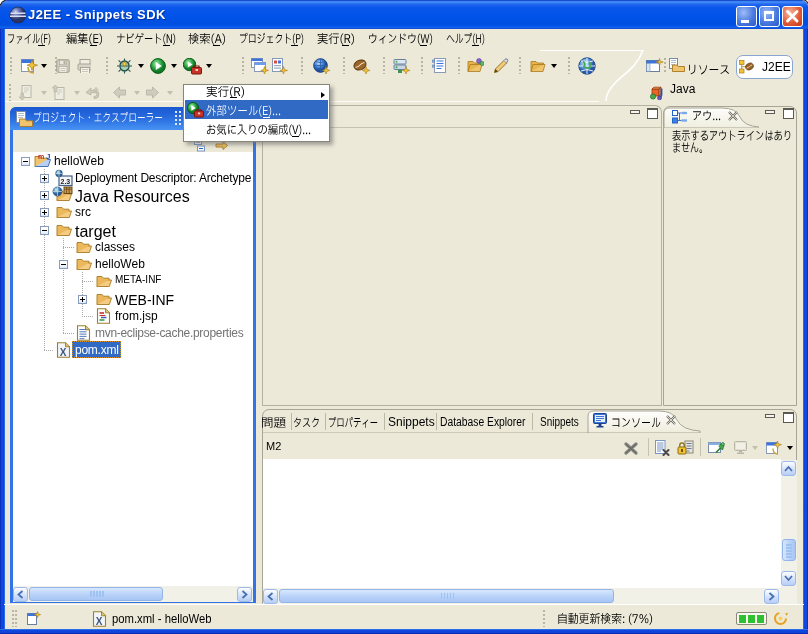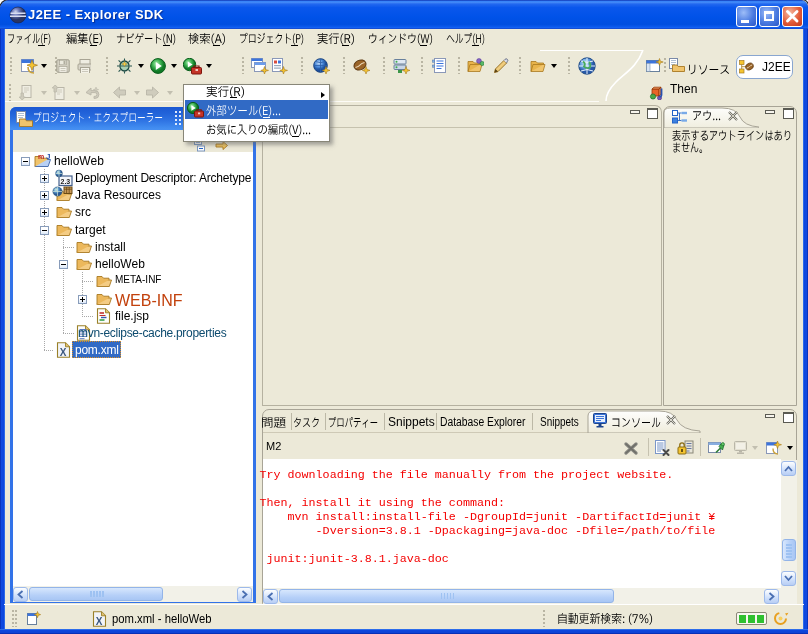--- a/index.html
+++ b/index.html
@@ -16,21 +16,21 @@
       <defs>
         <radialGradient id="ec" cx="35%" cy="30%">
           <stop offset="0%" stop-color="#cdd3ec"></stop>
           <stop offset="45%" stop-color="#6a77b8"></stop>
           <stop offset="100%" stop-color="#2a3462"></stop>
         </radialGradient>
       </defs>
       <circle cx="9" cy="9" r="8" fill="url(#ec)" stroke="#1a2142" stroke-width="0.6"></circle>
       <path d="M1.5 7.2 H16.5 M1 10.2 H17" stroke="#d8ddf2" stroke-width="1.4" fill="none"></path>
     </svg>
-<div class="t" style="left:28px;top:7px;font-size:13px;font-weight:bold;color:#fff;letter-spacing:0.45px;text-shadow:1px 1px 1px rgba(10,20,90,.6)">J2EE - Explorer SDK</div>
+<div class="t" style="left:28px;top:7px;font-size:13px;font-weight:bold;color:#fff;letter-spacing:0.45px;text-shadow:1px 1px 1px rgba(10,20,90,.6)">J2EE - Snippets SDK</div>
 <div style="position:absolute;left:736px;top:6px;width:21px;height:21px;border-radius:3px;border:1px solid #fff;background:radial-gradient(circle at 35% 30%,#9dbdf8 0%,#4a7ae0 55%,#2b57c8 100%)">
       <div style="position:absolute;left:3.5px;top:13px;width:8.5px;height:3px;background:#fff"></div>
     </div>
 <div style="position:absolute;left:759px;top:6px;width:21px;height:21px;border-radius:3px;border:1px solid #fff;background:radial-gradient(circle at 35% 30%,#9dbdf8 0%,#4a7ae0 55%,#2b57c8 100%)">
       <div style="position:absolute;left:4px;top:4px;width:10px;height:10px;border:2px solid #fff;border-top-width:3px"></div>
     </div>
 <div style="position:absolute;left:782px;top:6px;width:21px;height:21px;border-radius:3px;border:1px solid #fff;background:radial-gradient(circle at 35% 30%,#f4b8a0 0%,#e35b38 55%,#c03a1d 100%)"><svg width="19" height="19" viewBox="0 0 19 19">
         <path d="M4.5 4.5 L14 14 M14 4.5 L4.5 14" stroke="#fff" stroke-width="2.9" stroke-linecap="round"></path>
       </svg></div>
 <div style="position:absolute;left:5px;top:29px;width:798px;height:18px;background:#ECE9D8"></div>
@@ -267,21 +267,21 @@
       <path d="M7.8 8 Q10 7.3 10.5 6.5 Q11 5.7 13.2 5" stroke="#ecd8b8" stroke-width="0.9" fill="none"></path>
     </svg>
 <div class="t" style="left:762px;top:60px;font-size:12px;color:#000">J2EE</div>
 <svg style="position:absolute;left:649px;top:85px;" width="15" height="15" viewBox="0 0 15 15">
       <path d="M3 4 h7 v7 h-7 z" fill="#e86428" stroke="#983808" stroke-width="0.8"></path>
       <path d="M3 4 l2-1.8 h7 l-2 1.8 z M10 11 l2-1.8 v-7 l-2 1.8 z" fill="#f09a60" stroke="#983808" stroke-width="0.8"></path>
       <circle cx="4" cy="11.5" r="2.6" fill="#4aa848" stroke="#1c6c2c" stroke-width="0.7"></circle>
       <circle cx="10.5" cy="13" r="2" fill="#7858b8" stroke="#4a3488" stroke-width="0.7"></circle>
       <path d="M12.5 3.5 v6 q0 2.4 -2.2 2.2" stroke="#2850b0" stroke-width="1.8" fill="none"></path>
     </svg>
-<div class="t" style="left:670px;top:82px;font-size:12px;color:#000">Then</div>
+<div class="t" style="left:670px;top:82px;font-size:12px;color:#000">Java</div>
 <div style="position:absolute;left:262px;top:105px;width:400px;height:301px;border:1px solid #b5b1a0;border-bottom:none;border-radius:7px 7px 0 0;background:#ECE9D8"></div>
 <div style="position:absolute;left:263px;top:127px;width:398px;height:1px;background:#c6c2ae"></div>
 <div style="position:absolute;left:630px;top:110px;width:10px;height:4px;border:1px solid #5a5a52;background:#f6f4ec"></div>
 <div style="position:absolute;left:647px;top:108px;width:11px;height:11px;border:1px solid #5a5a52;border-top-width:2.5px;background:#fff"></div>
 <div style="position:absolute;left:262px;top:405px;width:400px;height:1px;background:#b5b1a0"></div>
 <div style="position:absolute;left:663px;top:106px;width:134px;height:300px;border:1px solid #a8a496;border-radius:7px 7px 0 0;background:#ECE9D8"></div>
 <svg style="position:absolute;left:664px;top:107px;" width="95" height="21" viewBox="0 0 95 21">
       <defs>
         <linearGradient id="tg" x1="0" y1="0" x2="0" y2="1">
           <stop offset="0%" stop-color="#fdfdfb"></stop>
@@ -390,27 +390,20 @@
     </svg>
 <div style="position:absolute;left:752px;top:446px;width:0;height:0;border-left:3.5px solid transparent;border-right:3.5px solid transparent;border-top:4px solid #c2bfb0"></div>
 <svg style="position:absolute;left:766px;top:440px;" width="17" height="16" viewBox="0 0 17 16">
       <rect x="0.5" y="2.5" width="11" height="11" fill="#fff" stroke="#8a98b8"></rect>
       <rect x="0.5" y="2.5" width="11" height="3" fill="#3c74dc"></rect>
       <path d="M12 14 C8 14 7 11 7 8.5" stroke="#caa23c" stroke-width="1.4" fill="none"></path>
       <path d="M11.5 1 L12.5 3.8 L15.5 4.7 L12.5 5.6 L11.5 8.5 L10.5 5.6 L7.8 4.7 L10.5 3.8 Z" fill="#f4c430" stroke="#a87b1e" stroke-width="0.6"></path>
     </svg>
 <div style="position:absolute;left:787px;top:446px;width:0;height:0;border-left:3.5px solid transparent;border-right:3.5px solid transparent;border-top:4px solid #000"></div>
 <div style="position:absolute;left:263px;top:459px;width:518px;height:129px;background:#fff"></div>
-<pre style="position:absolute;left:259.5px;top:468px;margin:0;font-family:'Liberation Mono',monospace;font-size:11.7px;line-height:14.05px;color:#f40000">Try downloading the file manually from the project website.
-
-Then, install it using the command:
-    mvn install:install-file -DgroupId=junit -DartifactId=junit ¥
-        -Dversion=3.8.1 -Dpackaging=java-doc -Dfile=/path/to/file
-
- junit:junit-3.8.1.java-doc</pre>
 <div style="position:absolute;left:781px;top:460px;width:16px;height:128px;background:#f2f1e8"></div>
 <div style="position:absolute;left:781px;top:461px;width:15px;height:15px;border-radius:3px;border:1px solid #9db9ea;background:linear-gradient(180deg,#fdfeff,#cfe0fb 60%,#b8cef4)"></div>
     <svg style="position:absolute;left:781px;top:461px" width="15" height="15" viewBox="0 0 15 15">
       <path d="M4.0,10 L7.5,6 L11.0,10" fill="none" stroke="#4a6fb2" stroke-width="1.8" stroke-linejoin="miter"></path>
     </svg>
 <div style="position:absolute;left:781.5px;top:539px;width:14px;height:22px;border-radius:3px;border:1px solid #93b4e8;background:linear-gradient(90deg,#d7e7fd,#b6d0f8 60%,#a8c6f4)"></div>
     <div style="position:absolute;left:785.5px;top:544.0px;width:6px;height:1.5px;background:#9ec2f2"></div>
     <div style="position:absolute;left:785.5px;top:547.0px;width:6px;height:1.5px;background:#9ec2f2"></div>
     <div style="position:absolute;left:785.5px;top:550.0px;width:6px;height:1.5px;background:#9ec2f2"></div>
     <div style="position:absolute;left:785.5px;top:553.0px;width:6px;height:1.5px;background:#9ec2f2"></div>
@@ -506,76 +499,76 @@
       <defs>
         <radialGradient id="jg" cx="35%" cy="30%">
           <stop offset="0%" stop-color="#d8f0e0"></stop>
           <stop offset="55%" stop-color="#5a9ad0"></stop>
           <stop offset="100%" stop-color="#2c5890"></stop>
         </radialGradient>
       </defs>
       <circle cx="5.5" cy="5.5" r="4.6" fill="url(#jg)" stroke="#2c5880" stroke-width="0.6"></circle>
       <path d="M1 5.5 h9 M5.5 1 v9" stroke="#cde4d8" stroke-width="0.7"></path>
     </svg>
-<div class="t" style="left:75px;top:188px;font-size:12px;color:#000">Java Resources</div>
+<div class="t" style="left:75px;top:188px;font-size:16px;color:#000">Java Resources</div>
 <div style="position:absolute;left:39.5px;top:207.5px;width:9px;height:9px;border:1px solid #889cba;background:linear-gradient(180deg,#fff 40%,#dce8f8)"></div>
     <div style="position:absolute;left:41.5px;top:211.5px;width:5px;height:1px;background:#000"></div>
     <div style="position:absolute;left:43.5px;top:209.5px;width:1px;height:5px;background:#000"></div>
 <svg style="position:absolute;left:56px;top:205px;" width="17" height="15" viewBox="0 0 17 15">
       <path d="M1 12.5 L3.2 6 H15.5 L13.3 12.5 Z" fill="#f4cc84" stroke="#a87820" stroke-width="0.9"></path>
       <path d="M1 12.5 V2.5 H6 L7.5 4.2 H13 V6" fill="#ecb85c" stroke="#a87820" stroke-width="0.9"></path>
     </svg>
 <div class="t" style="left:75px;top:205px;font-size:12px;color:#000">src</div>
 <div style="position:absolute;left:39.5px;top:225.5px;width:9px;height:9px;border:1px solid #889cba;background:linear-gradient(180deg,#fff 40%,#dce8f8)"></div>
     <div style="position:absolute;left:41.5px;top:229.5px;width:5px;height:1px;background:#000"></div>
 <svg style="position:absolute;left:56px;top:223px;" width="17" height="15" viewBox="0 0 17 15">
       <path d="M1 12.5 L3.2 6 H15.5 L13.3 12.5 Z" fill="#f4cc84" stroke="#a87820" stroke-width="0.9"></path>
       <path d="M1 12.5 V2.5 H6 L7.5 4.2 H13 V6" fill="#ecb85c" stroke="#a87820" stroke-width="0.9"></path>
     </svg>
-<div class="t" style="left:75px;top:223px;font-size:12px;color:#000">target</div>
+<div class="t" style="left:75px;top:223px;font-size:16px;color:#000">target</div>
 <svg style="position:absolute;left:76px;top:240px;" width="17" height="15" viewBox="0 0 17 15">
       <path d="M1 12.5 L3.2 6 H15.5 L13.3 12.5 Z" fill="#f4cc84" stroke="#a87820" stroke-width="0.9"></path>
       <path d="M1 12.5 V2.5 H6 L7.5 4.2 H13 V6" fill="#ecb85c" stroke="#a87820" stroke-width="0.9"></path>
     </svg>
-<div class="t" style="left:95px;top:240px;font-size:12px;color:#000">install</div>
+<div class="t" style="left:95px;top:240px;font-size:12px;color:#000">classes</div>
 <div style="position:absolute;left:58.5px;top:259.5px;width:9px;height:9px;border:1px solid #889cba;background:linear-gradient(180deg,#fff 40%,#dce8f8)"></div>
     <div style="position:absolute;left:60.5px;top:263.5px;width:5px;height:1px;background:#000"></div>
 <svg style="position:absolute;left:76px;top:257px;" width="17" height="15" viewBox="0 0 17 15">
       <path d="M1 12.5 L3.2 6 H15.5 L13.3 12.5 Z" fill="#f4cc84" stroke="#a87820" stroke-width="0.9"></path>
       <path d="M1 12.5 V2.5 H6 L7.5 4.2 H13 V6" fill="#ecb85c" stroke="#a87820" stroke-width="0.9"></path>
     </svg>
 <div class="t" style="left:95px;top:257px;font-size:12px;color:#000">helloWeb</div>
 <svg style="position:absolute;left:96px;top:274px;" width="17" height="15" viewBox="0 0 17 15">
       <path d="M1 12.5 L3.2 6 H15.5 L13.3 12.5 Z" fill="#f4cc84" stroke="#a87820" stroke-width="0.9"></path>
       <path d="M1 12.5 V2.5 H6 L7.5 4.2 H13 V6" fill="#ecb85c" stroke="#a87820" stroke-width="0.9"></path>
     </svg>
 <div class="t" style="left:115px;top:274px;font-size:10px;color:#000">META-INF</div>
 <div style="position:absolute;left:77.5px;top:294.5px;width:9px;height:9px;border:1px solid #889cba;background:linear-gradient(180deg,#fff 40%,#dce8f8)"></div>
     <div style="position:absolute;left:79.5px;top:298.5px;width:5px;height:1px;background:#000"></div>
     <div style="position:absolute;left:81.5px;top:296.5px;width:1px;height:5px;background:#000"></div>
 <svg style="position:absolute;left:96px;top:292px;" width="17" height="15" viewBox="0 0 17 15">
       <path d="M1 12.5 L3.2 6 H15.5 L13.3 12.5 Z" fill="#f4cc84" stroke="#a87820" stroke-width="0.9"></path>
       <path d="M1 12.5 V2.5 H6 L7.5 4.2 H13 V6" fill="#ecb85c" stroke="#a87820" stroke-width="0.9"></path>
     </svg>
-<div class="t" style="left:115px;top:292px;font-size:16px;color:#c2410c">WEB-INF</div>
+<div class="t" style="left:115px;top:292px;font-size:14px;color:#000000">WEB-INF</div>
 <svg style="position:absolute;left:96px;top:308px;" width="15" height="16" viewBox="0 0 15 16">
       <path d="M1.5 0.8 H9.5 L13.5 4.8 V15.2 H1.5 Z" fill="#fdfdfa" stroke="#9a8028" stroke-width="1.1"></path>
       <path d="M9.5 0.8 V4.8 H13.5" fill="#e0c070" stroke="#9a8028" stroke-width="0.9"></path>
       <path d="M3.5 5h4.5" stroke="#c03030" stroke-width="1.6"></path>
       <path d="M3.5 7.5h6" stroke="#c03030" stroke-width="1"></path>
       <path d="M5 9.5h5.5" stroke="#3858b0" stroke-width="1.4"></path>
       <path d="M3.5 12h5" stroke="#38a048" stroke-width="1.6"></path>
     </svg>
-<div class="t" style="left:115px;top:309px;font-size:12px;color:#000">file.jsp</div>
+<div class="t" style="left:115px;top:309px;font-size:12px;color:#000">from.jsp</div>
 <svg style="position:absolute;left:76px;top:325px;" width="15" height="16" viewBox="0 0 15 16">
       <path d="M1.5 0.8 H9.5 L13.5 4.8 V15.2 H1.5 Z" fill="#fdfdfa" stroke="#9a8028" stroke-width="1.1"></path>
       <path d="M9.5 0.8 V4.8 H13.5" fill="#e0c070" stroke="#9a8028" stroke-width="0.9"></path>
       <path d="M3.5 4.5h7M3.5 6.8h7M3.5 9.1h7M3.5 11.4h7M3.5 13.7h5" stroke="#5878c0" stroke-width="1"></path>
     </svg>
-<div class="t" style="left:78px;top:326px;font-size:12px;letter-spacing:-0.3px;color:#0c4a6e">mvn-eclipse-cache.properties</div>
+<div class="t" style="left:95px;top:326px;font-size:12px;letter-spacing:-0.3px;color:#737373">mvn-eclipse-cache.properties</div>
 <svg style="position:absolute;left:56px;top:342px;" width="15" height="16" viewBox="0 0 15 16">
       <path d="M1.5 0.8 H9.5 L13.5 4.8 V15.2 H1.5 Z" fill="#f2f4f8" stroke="#9a8028" stroke-width="1.1"></path>
       <path d="M9.5 0.8 V4.8 H13.5" fill="#e0c070" stroke="#9a8028" stroke-width="0.9"></path>
       <text x="3.8" y="13.5" font-size="10" font-weight="bold" fill="#3c5880" font-family="Liberation Sans">X</text>
     </svg>
 <div style="position:absolute;left:72px;top:341px;width:49px;height:17px;background:#316ac5;outline:1px dotted #e09020;outline-offset:-1px"></div>
 <div class="t" style="left:75px;top:343px;font-size:12px;letter-spacing:-0.25px;color:#fff">pom.xml</div>
 <div style="position:absolute;left:13px;top:586px;width:240px;height:16px;background:#f2f1e8"></div>
 <div style="position:absolute;left:13px;top:586.5px;width:15px;height:15px;border-radius:3px;border:1px solid #9db9ea;background:linear-gradient(180deg,#fdfeff,#cfe0fb 60%,#b8cef4)"></div>
     <svg style="position:absolute;left:13px;top:586.5px" width="15" height="15" viewBox="0 0 15 15">

